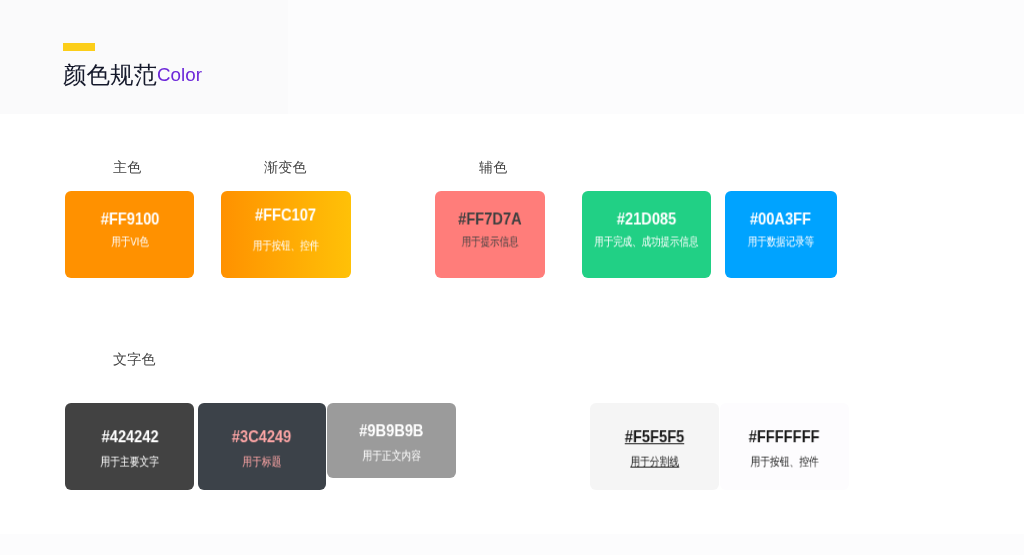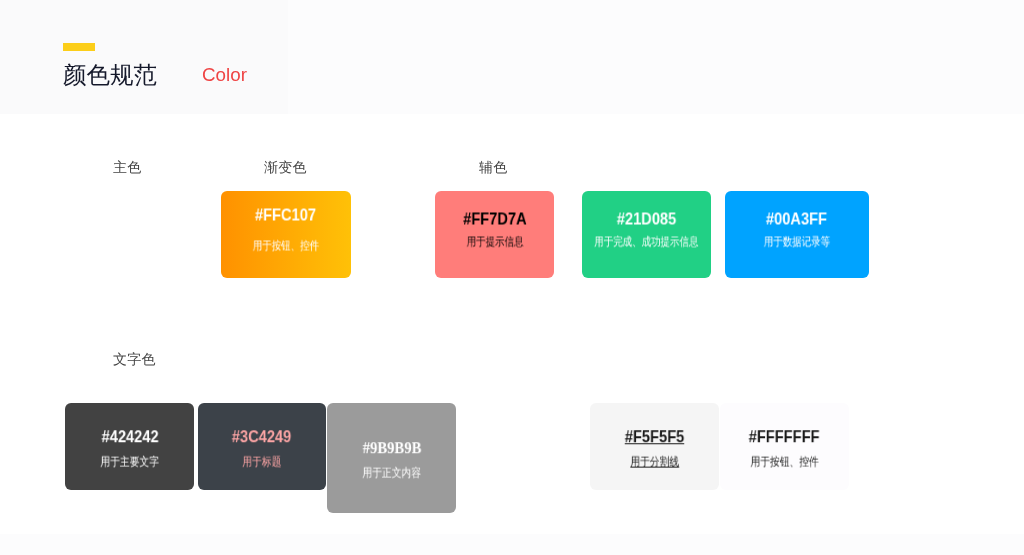--- a/index.html
+++ b/index.html
@@ -55,35 +55,33 @@
   }
   .accent-bar {
     width: 31.5px;
     height: 7.5px;
     background: #FCCE19;
   }
   .title-row {
     display: flex;
     align-items: baseline;
     margin-top: 13px;
-    gap: 36px;
   }
   .title-cn {
     font-size: 23.5px;
     color: #14182a;
     letter-spacing: 0px;
     font-weight: 400;
     line-height: 1;
   }
   .title-en {
     position: relative;
     top: -1.5px;
     font-size: 18.8px;
-    color: #ef4444;
-    margin-left: 9px;
+    color: #6d28d9;
     font-weight: 400;
     line-height: 1;
   }
 
   .section-label {
     position: absolute;
     font-size: 14px;
     color: #434343;
     line-height: 1;
     letter-spacing: 0.3px;
@@ -142,52 +140,56 @@
       <div class="title-cn">颜色规范</div>
       <div class="title-en">Color</div>
     </div>
   </div>
 
   <div class="section-label" style="left:70px;top:160px">主色</div>
   <div class="section-label" style="left:221px;top:160px">渐变色</div>
   <div class="section-label" style="left:436px;top:160px">辅色</div>
   <div class="section-label" style="left:70px;top:352px">文字色</div>
 
+  <div class="swatch" style="left: 65px; top: 191.4px; width: 129.3px; height: 87.1px; background: rgb(255, 145, 0); color: rgb(255, 255, 255);">
+    <div class="hex">#FF9100</div>
+    <div class="desc">用于VI色</div>
+  </div>
 
   <div class="swatch" style="left: 221px; top: 191.4px; width: 129.6px; height: 87.1px; background: linear-gradient(90deg, rgb(255, 145, 0) 0%, rgb(255, 193, 7) 100%); color: rgb(255, 255, 255); gap: 8px;">
     <div class="hex">#FFC107</div>
     <div class="desc">用于按钮、控件</div>
   </div>
 
-  <div class="swatch" style="left: 435.2px; top: 191.4px; width: 119px; height: 87.1px; background: rgb(255, 125, 122); color: #000000;">
+  <div class="swatch" style="left: 435.2px; top: 191.4px; width: 110px; height: 87.1px; background: rgb(255, 125, 122); color: #404040;">
     <div class="hex">#FF7D7A</div>
     <div class="desc">用于提示信息</div>
   </div>
 
   <div class="swatch" style="left: 581.6px; top: 191.4px; width: 129.8px; height: 87.1px; background: rgb(33, 208, 133); color: rgb(255, 255, 255);">
     <div class="hex">#21D085</div>
     <div class="desc">用于完成、成功提示信息</div>
   </div>
 
-  <div class="swatch" style="left: 724.8px; top: 191.4px; width: 144px; height: 87.1px; background: rgb(0, 163, 255); color: rgb(255, 255, 255); text-align: center;">
+  <div class="swatch" style="left: 724.8px; top: 191.4px; width: 112px; height: 87.1px; background: rgb(0, 163, 255); color: rgb(255, 255, 255); text-align: center;">
     <div class="hex">#00A3FF</div>
     <div class="desc">用于数据记录等</div>
   </div>
 
   <div class="swatch row2" style="left: 65.3px; top: 403.4px; width: 129.2px; height: 87.1px; background: rgb(66, 66, 66); color: rgb(255, 255, 255);">
     <div class="hex">#424242</div>
     <div class="desc">用于主要文字</div>
   </div>
 
   <div class="swatch row2" style="left: 197.5px; top: 403.4px; width: 128.5px; height: 87.1px; background: rgb(60, 66, 73); color: #fca5a5;">
     <div class="hex">#3C4249</div>
     <div class="desc">用于标题</div>
   </div>
 
-  <div class="swatch row2" style="left: 327.1px; top: 403.4px; width: 129.1px; height: 110px; background: rgb(155, 155, 155); color: rgb(255, 255, 255); font-family: Liberation Serif, serif;">
+  <div class="swatch row2" style="left: 327.1px; top: 403.4px; width: 129.1px; height: 75px; background: rgb(155, 155, 155); color: rgb(255, 255, 255);">
     <div class="hex">#9B9B9B</div>
     <div class="desc">用于正文内容</div>
   </div>
 
 
   <div class="swatch row2" style="left: 590px; top: 403.4px; width: 128.9px; height: 87.1px; background: rgb(245, 245, 245); color: rgb(26, 26, 26); text-decoration: underline;">
     <div class="hex">#F5F5F5</div>
     <div class="desc">用于分割线</div>
   </div>
 

